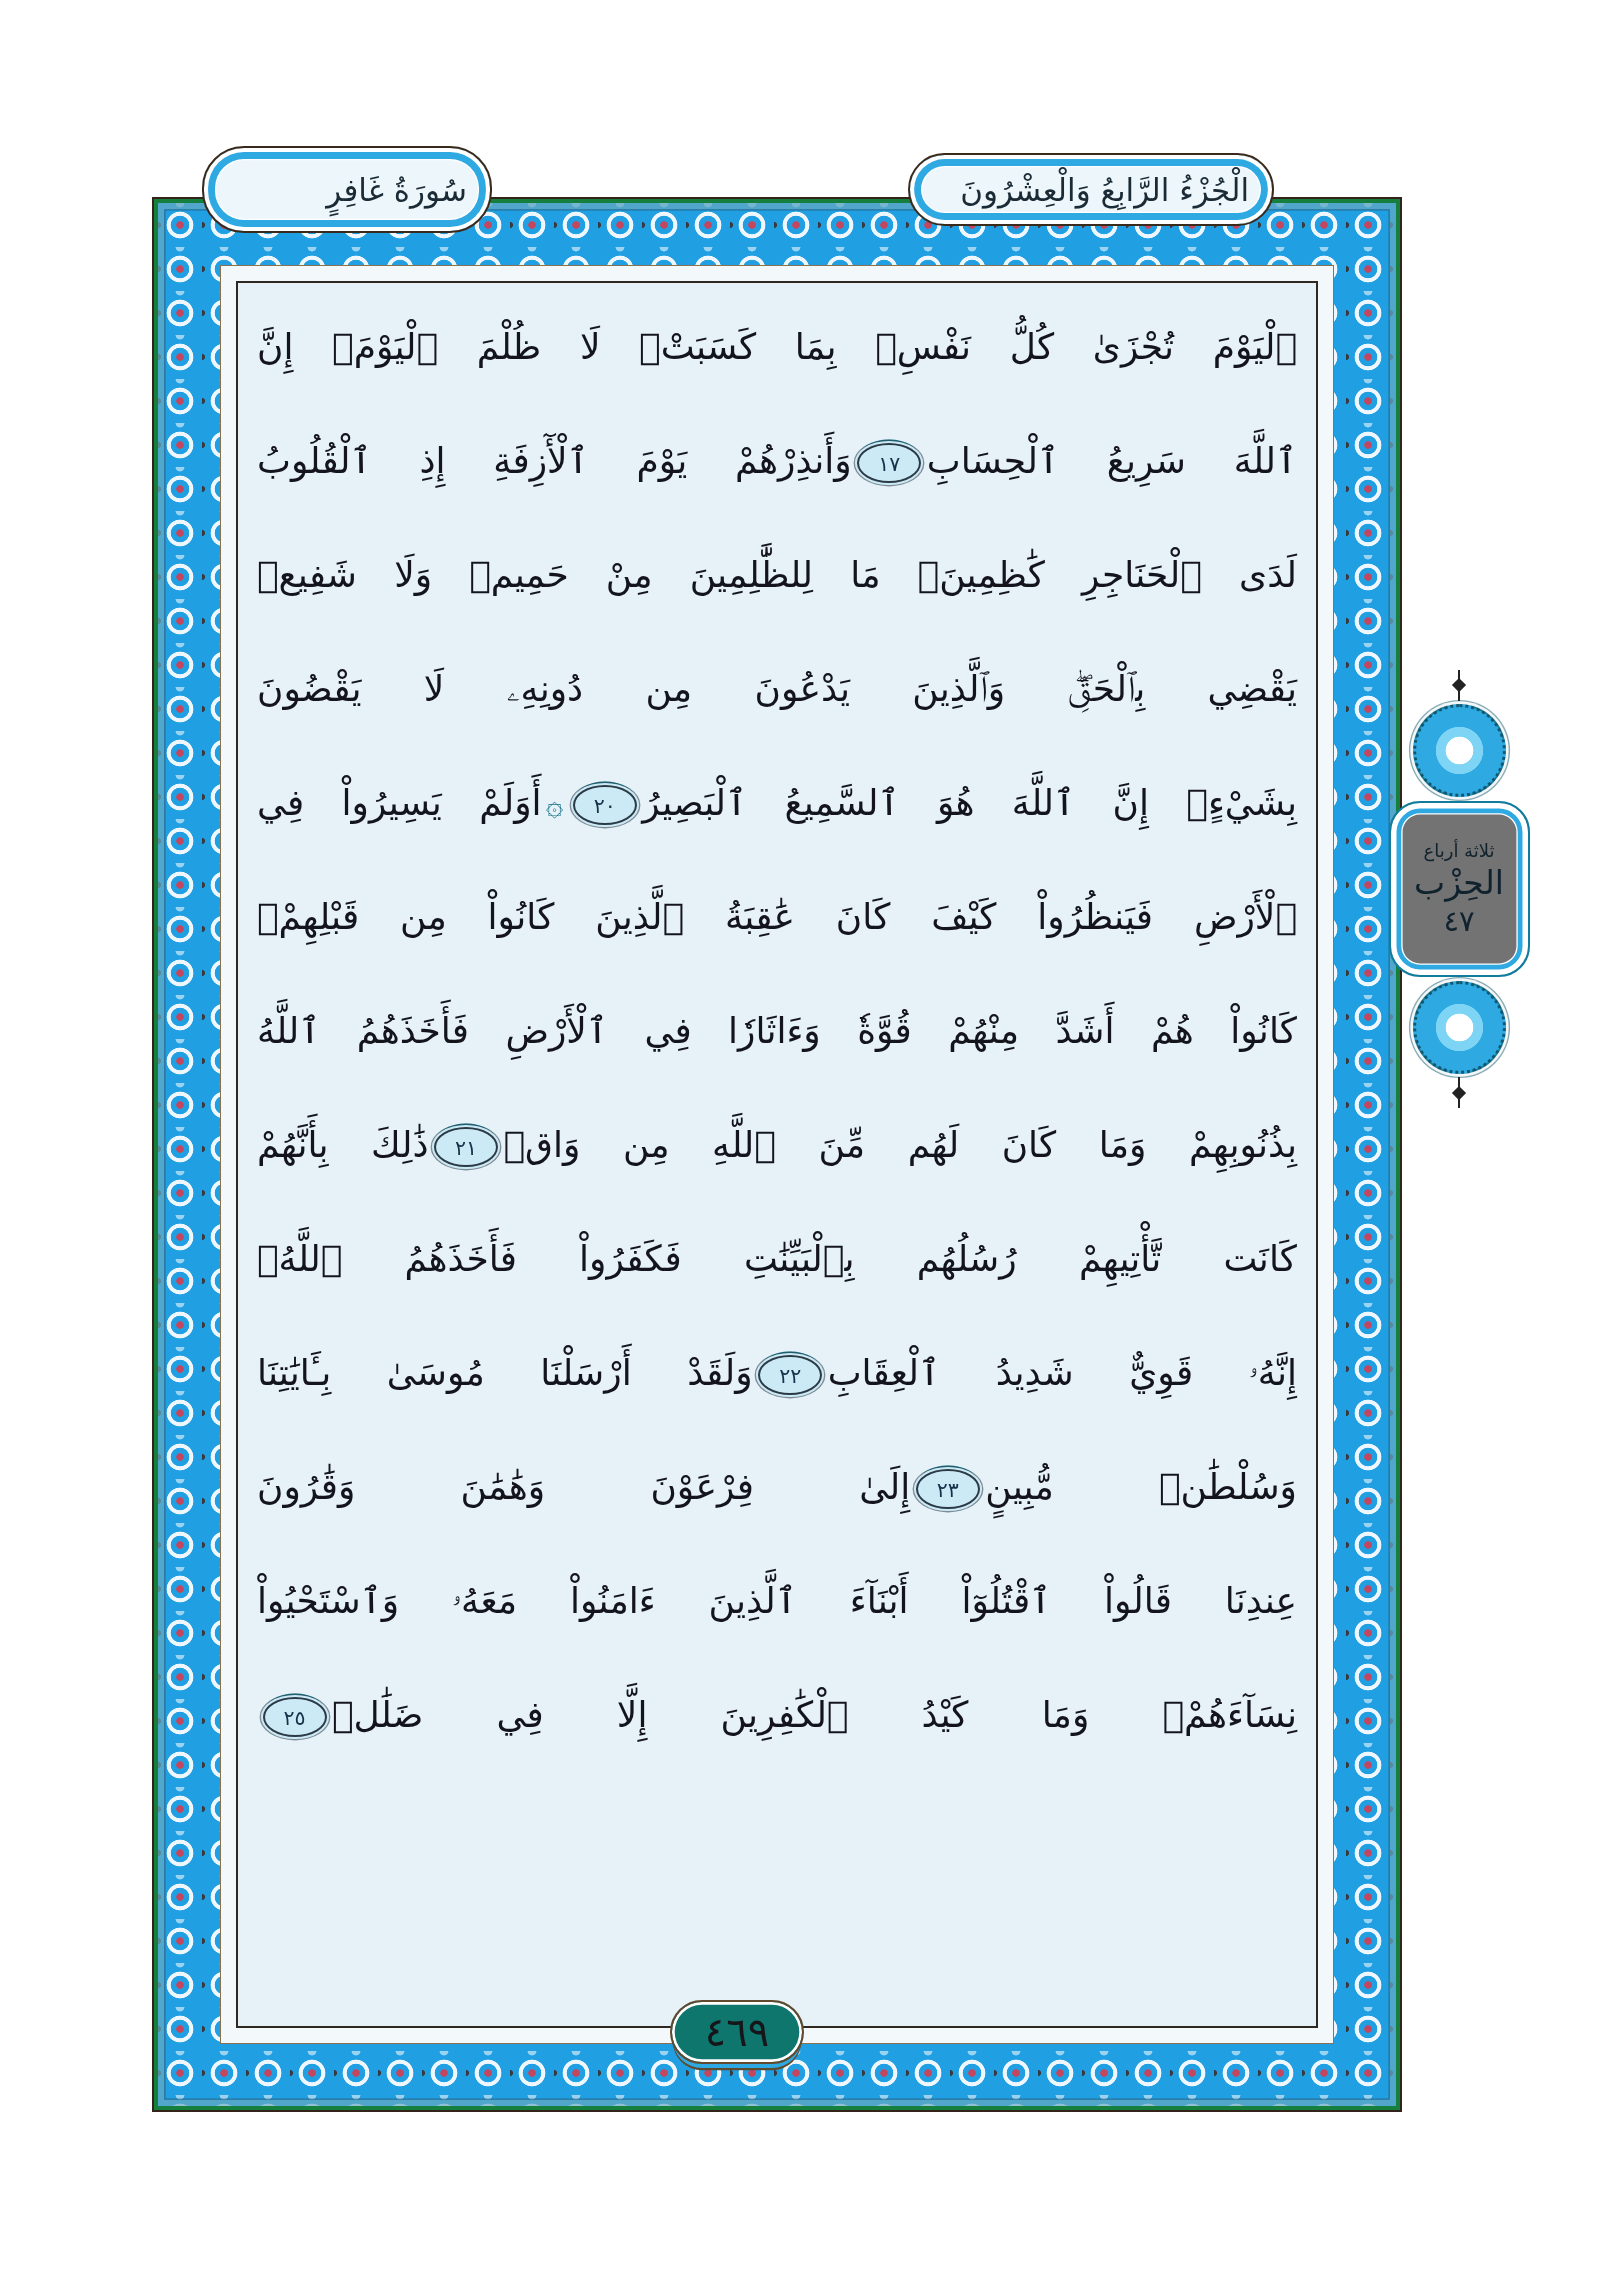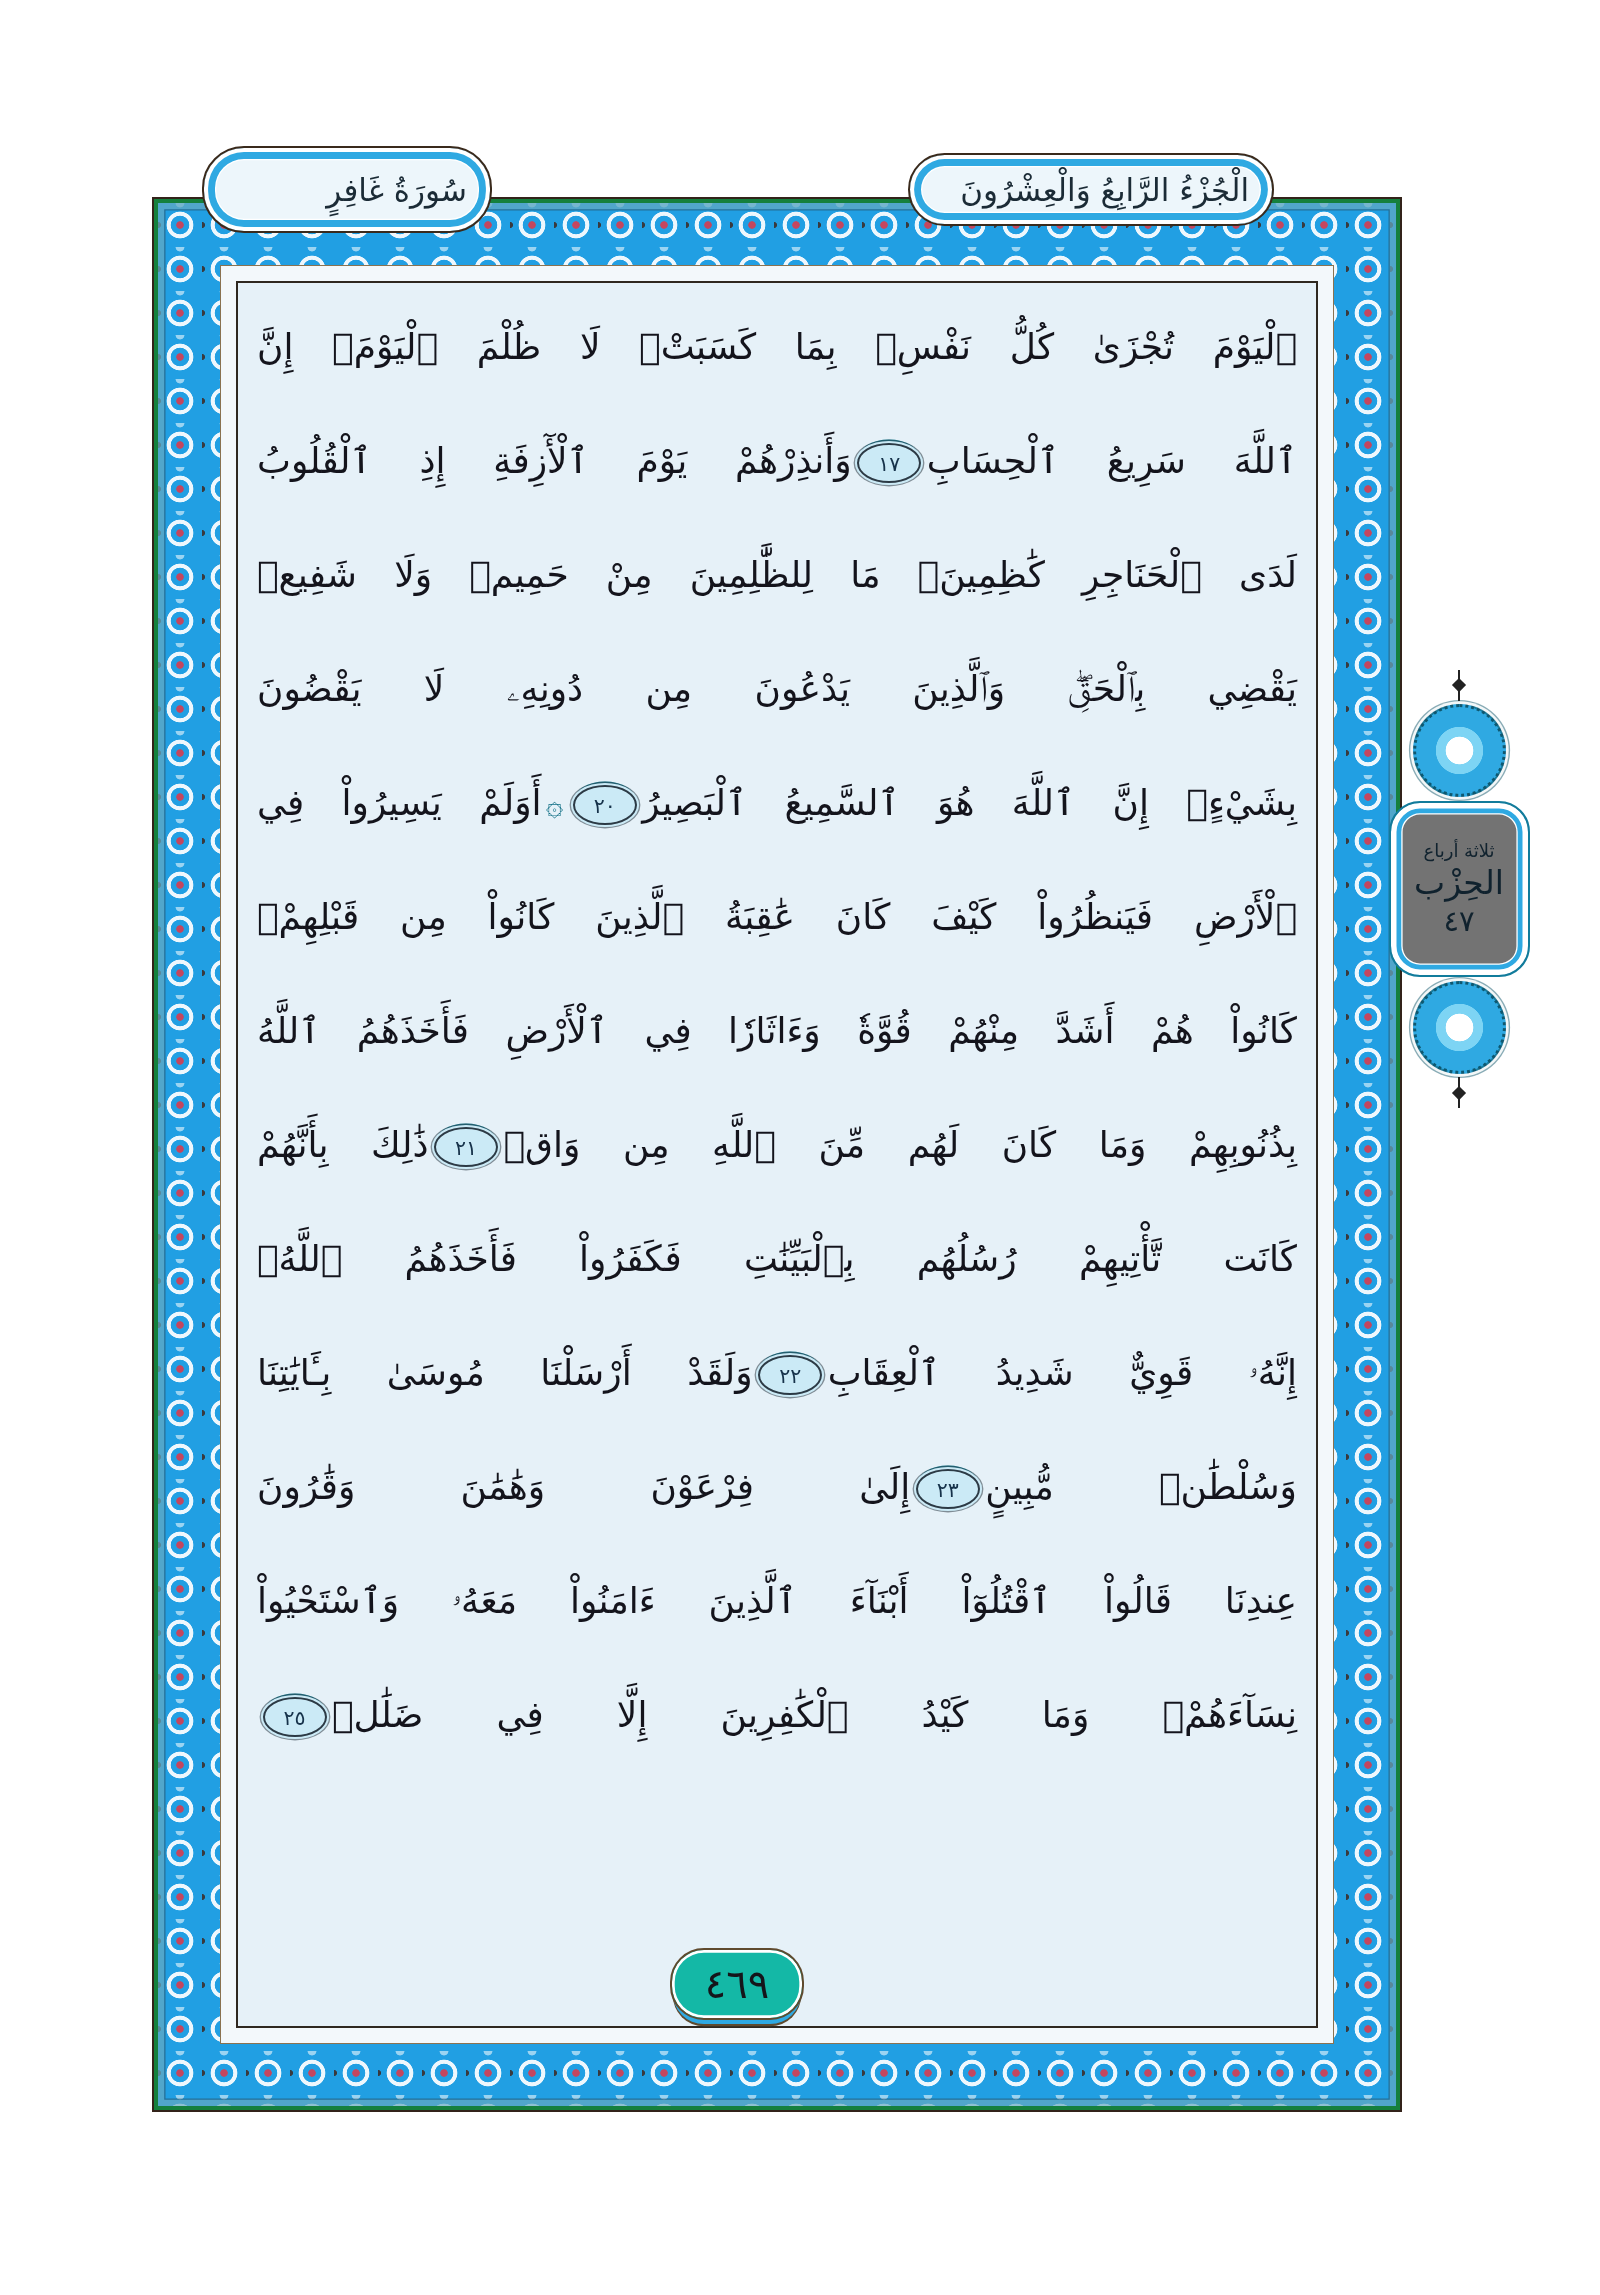--- a/index.html
+++ b/index.html
@@ -86,22 +86,22 @@
     box-shadow: inset 0 0 0 5.5px #ffffff, inset 0 0 0 10.3px #2fa9e2, inset 0 0 0 11.6px #ffffff;
     display:flex; flex-direction:column; align-items:center; justify-content:center;
     color:#10222e; direction:rtl;
   }
   .hizb-quarter{ font-size:18px; line-height:23px; }
   .hizb-word{ font-size:33px; line-height:41px; }
   .hizb-number{ font-size:29px; line-height:36px; }
 
   
   .pagenum{
-    position:absolute; left:670px; top:1948px; width:134px; height:72px; box-sizing:border-box;
-    background:#14b8a6; border:2.1px solid #5f4a2e; border-radius:34px;
+    position:absolute; left:670px; top:2000px; width:134px; height:64px; box-sizing:border-box;
+    background:#0f766e; border:2.1px solid #5f4a2e; border-radius:34px;
     box-shadow: 0 6.8px 0 -2.7px #2fa9e2, 0 9px 0 -2.7px #5f4a2e, inset 0 0 0 2.7px #ffffff;
     display:flex; align-items:center; justify-content:center;
     font-size:40px; color:#15151a;
   }
 </style>
 </head>
 <body>
 
 <div class="page">
 

